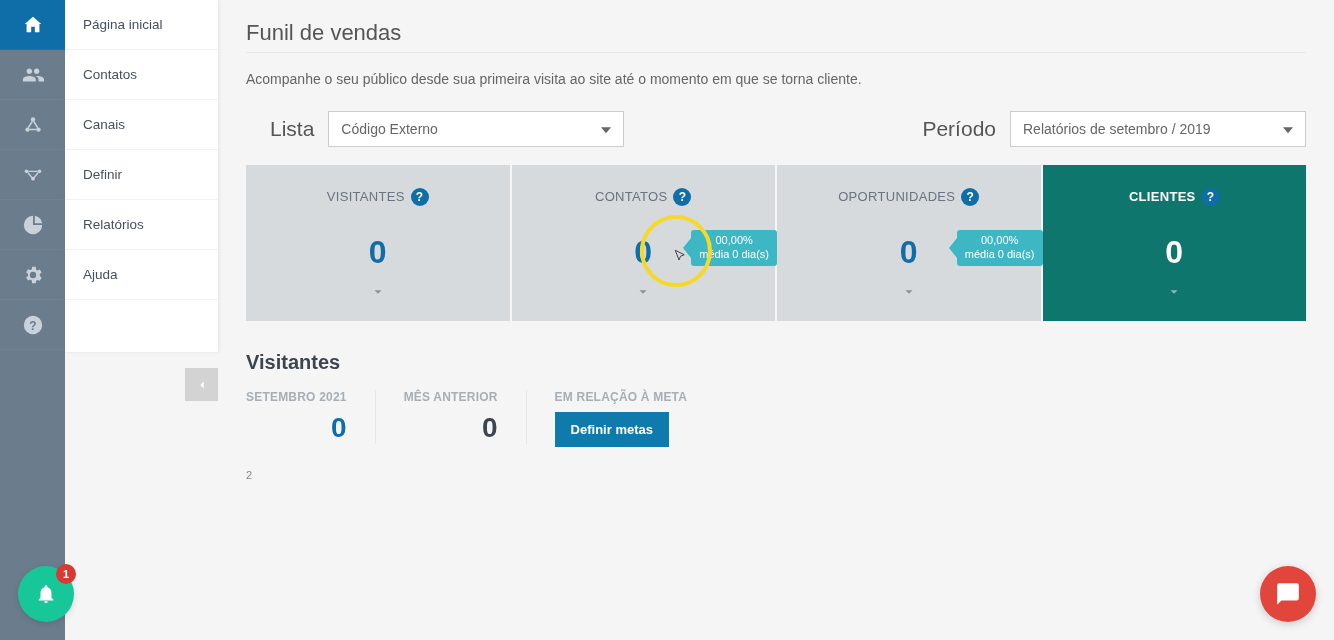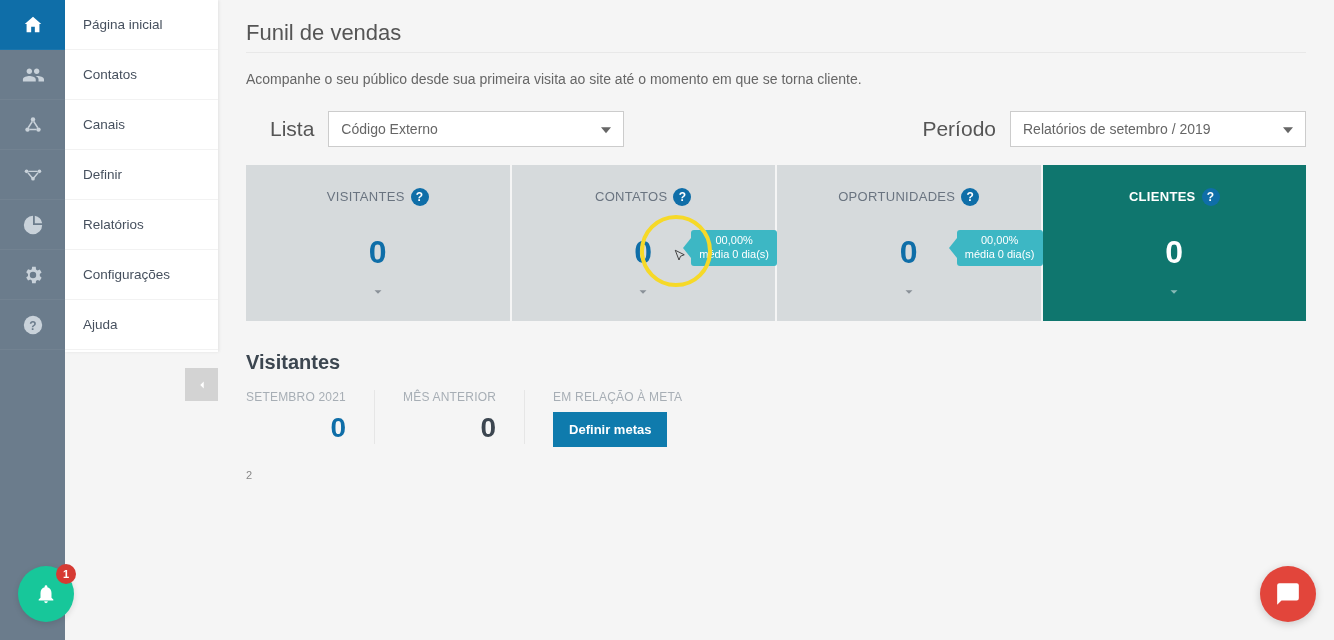--- a/index.html
+++ b/index.html
@@ -108,21 +108,21 @@
       content: ''; position: absolute; left: -8px; top: 50%; transform: translateY(-50%);
       width: 0; height: 0; border-right: 8px solid #3db7c4;
       border-top: 10px solid transparent; border-bottom: 10px solid transparent;
     }
 
     .detail-title { font-size: 20px; font-weight: 700; color: #3c4650; margin-bottom: 16px; }
     .stats-row { display: flex; align-items: flex-start; gap: 0; }
     .stat-block { padding: 0 28px; border-right: 1px solid #e6e6e6; }
     .stat-block:first-child { padding-left: 0; }
     .stat-block.no-border { border-right: none; }
-    .stat-label { font-size: 12px; color: #a7aeb5; font-weight: 400; letter-spacing: 0.2px; margin-bottom: 8px; }
+    .stat-label { font-size: 12px; color: #a7aeb5; font-weight: 700; letter-spacing: 0.2px; margin-bottom: 8px; }
     .stat-value { font-size: 28px; font-weight: 700; color: #0f6ea8; text-align: right; }
     .stat-value.dark { color: #3c4650; }
     .define-btn {
       background: #0f7bad; color: #fff; border: none; padding: 10px 16px;
       font-size: 13px; font-weight: 700; cursor: pointer;
     }
 
     .chart-area { margin-top: 22px; position: relative; }
     .y-tick { position: absolute; left: 0; font-size: 11px; color: #888; }
 
@@ -209,23 +209,20 @@
       <span>Contatos</span>
     </div>
   <div class="label-row">
       <span>Canais</span>
     </div>
   <div class="label-row">
       <span>Definir</span>
     </div>
   <div class="label-row">
       <span>Relatórios</span>
-    </div>
-  <div class="label-row">
-      <span>Configurações</span>
     </div>
   <div class="label-row">
       <span>Ajuda</span>
     </div>
 </div>
 
 <div class="collapse-tab">
   <svg viewBox="0 0 24 24">
       <path d="M15 6l-6 6 6 6z"></path>
     </svg>

